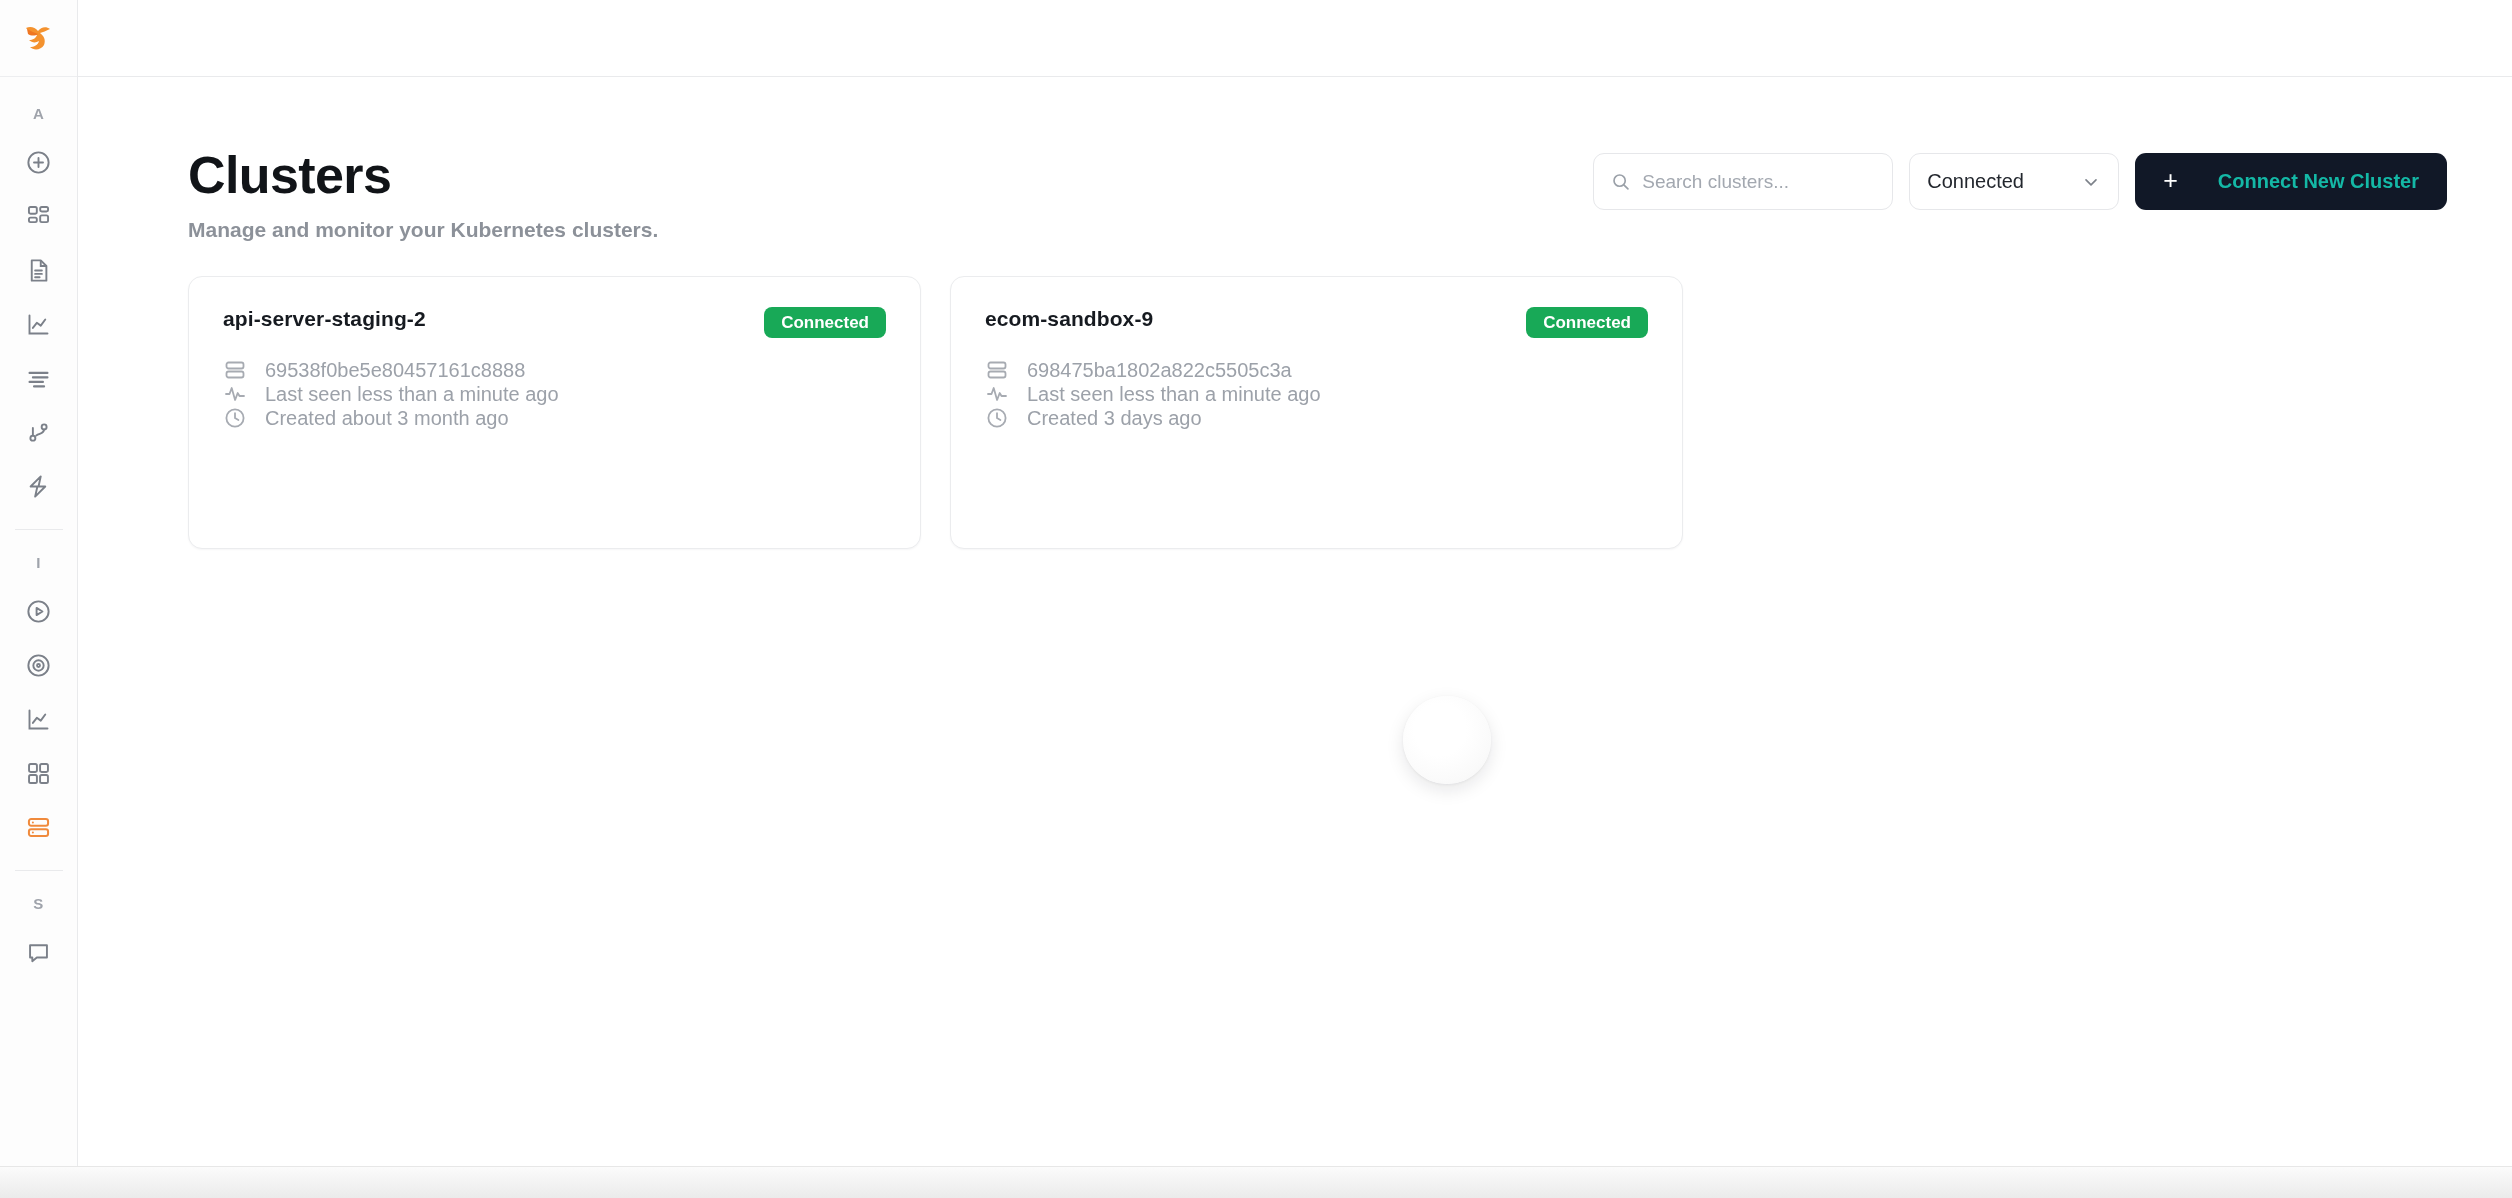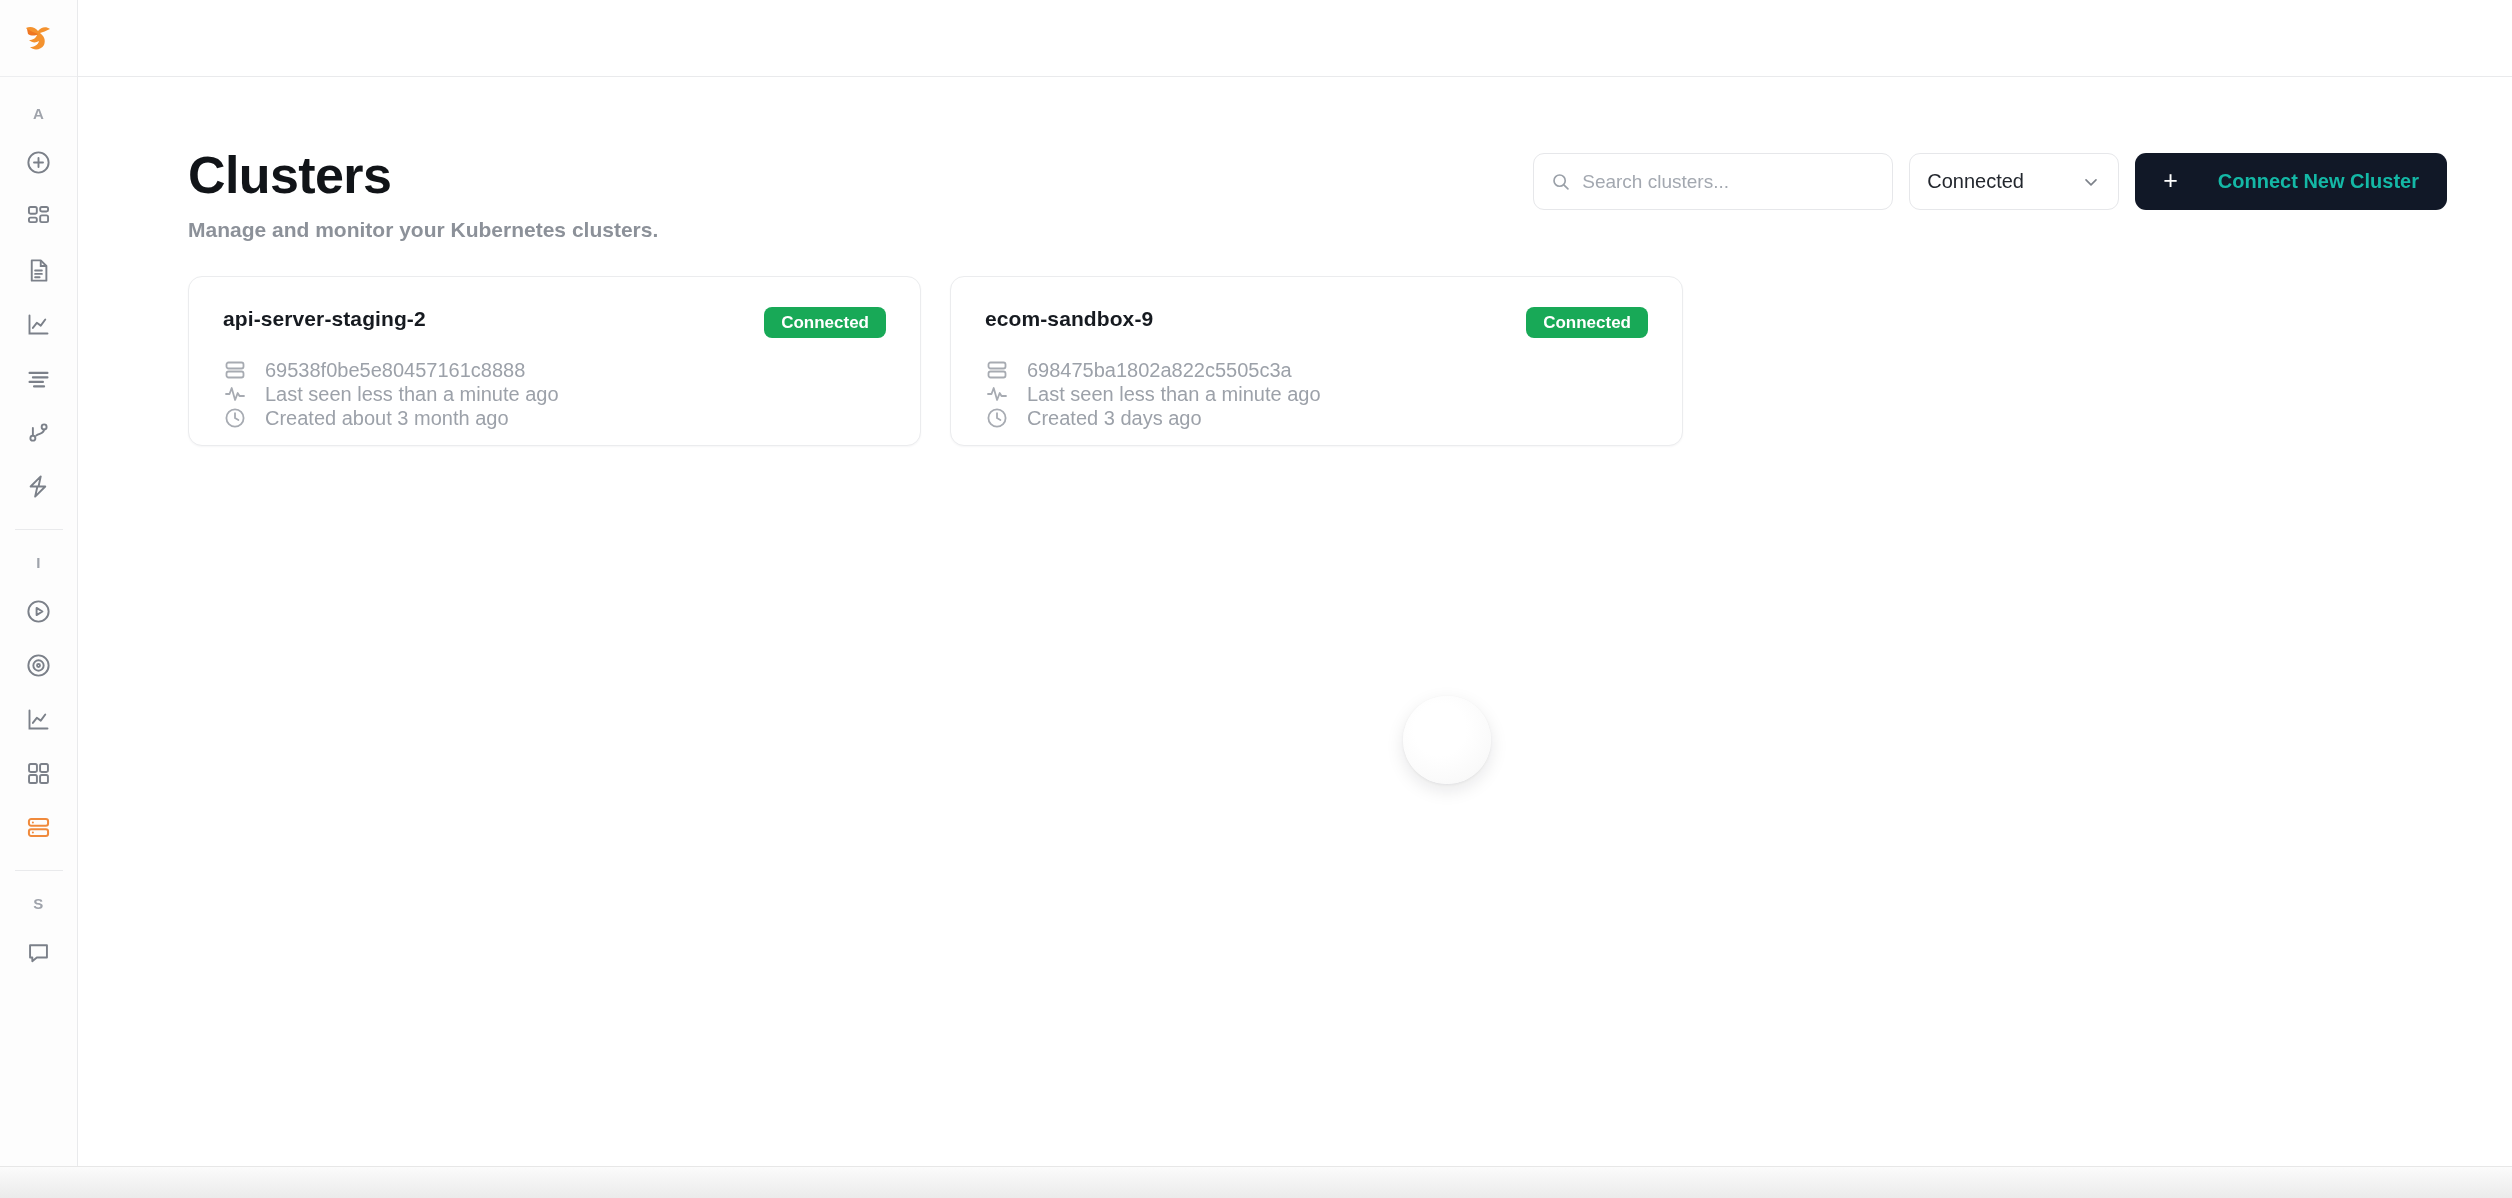--- a/index.html
+++ b/index.html
@@ -59,21 +59,21 @@
     font-size: 52px; font-weight: 700; color: #111418; letter-spacing: -0.6px;
     line-height: 1.1;
   }
   .page-sub {
     margin-top: 14px; font-size: 21px; color: #8c9199; font-weight: 700;
   }
 
   .head-actions { display: flex; align-items: center; gap: 16px; margin-top: 6px; }
 
   .search-box {
-    width: 360px; height: 57px;
+    width: 300px; height: 57px;
     border: 1px solid #e6e7ea; border-radius: 11px;
     background: #fff; display: flex; align-items: center; gap: 11px;
     padding: 0 16px;
   }
   .search-box svg { width: 21px; height: 21px; flex: 0 0 21px; }
   .search-box svg * { stroke: #9aa0a8; }
   .search-input {
     border: none; outline: none; background: transparent;
     font-family: "Liberation Sans", sans-serif;
     font-size: 19px; color: #2b2f36; width: 100%;
@@ -96,21 +96,21 @@
     padding: 0 28px; cursor: pointer; border: none;
   }
   .primary-btn .plus {
     color: #fff; font-size: 25px; line-height: 1; font-weight: 400; margin-top:-2px;
   }
   .primary-btn .lbl { color: #14b8a6; font-size: 20px; font-weight: 600; white-space: nowrap; margin-left: 22px; }
 
   
   .cards-row { display: flex; gap: 29px; padding: 34px 0 0 110px; }
   .cluster-card {
-    width: 733px; height: 170px;
+    width: 733px; height: 273px;
     background: #fff;
     border: 1px solid #ebecee;
     border-radius: 14px;
     box-shadow: 0 1px 2px rgba(16,24,40,.04);
     padding: 30px 34px 0 34px;
     cursor: pointer;
   }
   .card-top { display: flex; align-items: flex-start; justify-content: space-between; }
   .card-name { font-size: 21px; font-weight: 700; color: #161a20; letter-spacing: .1px; }
   .badge {

